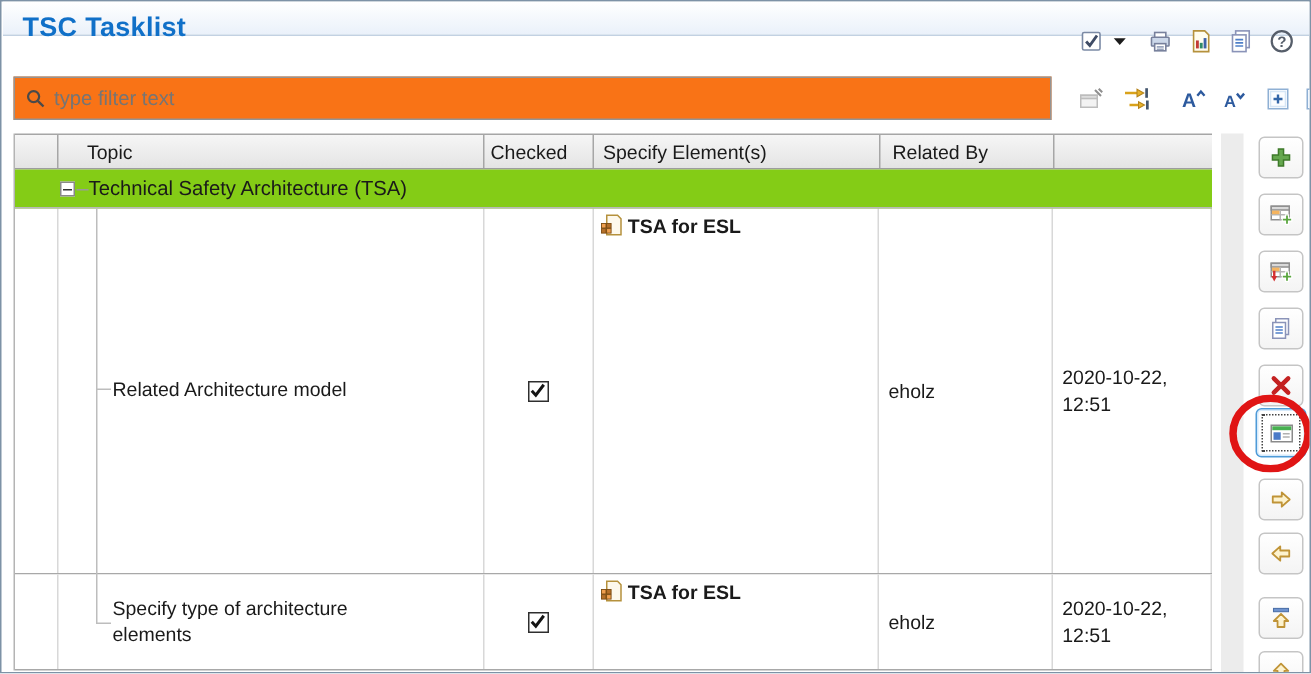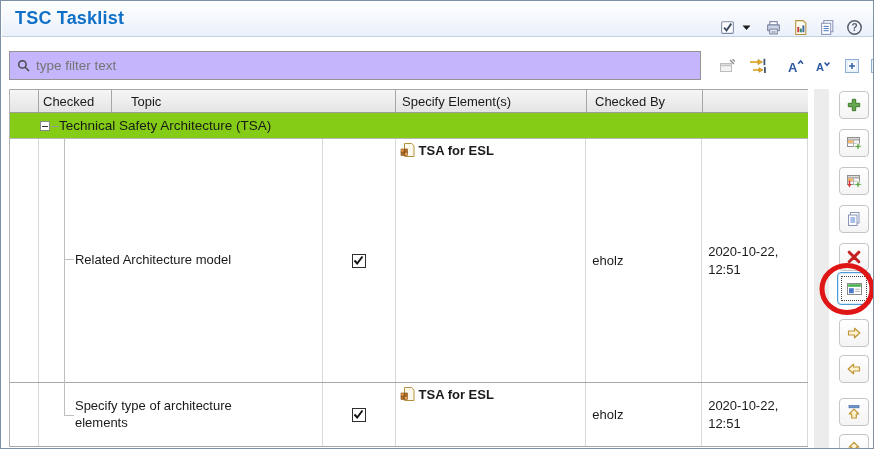--- a/index.html
+++ b/index.html
@@ -3,33 +3,33 @@
 <meta charset="utf-8">
 <style>
   * { margin:0; padding:0; box-sizing:border-box; }
   html,body { background:#fff; }
   body { font-family:"Liberation Sans", sans-serif; color:#1a1a1a; }
 
   .app { position:relative; width:874px; height:449px; background:#fff;
          border:1px solid #7d92a6; overflow:hidden; }
 
   
-  .titlebar { position:absolute; left:1px; top:0; width:871px; height:36px;
+  .titlebar { position:absolute; left:1px; top:0; width:871px; height:23px;
               background:linear-gradient(#ffffff, #eaf1fa);
               border-bottom:1px solid #c2d1e2; }
   .view-title { position:absolute; left:13px; top:7px; font-size:18px; font-weight:bold;
                 color:#1070c8; letter-spacing:0.2px; }
   .titlebar-icons { position:absolute; right:10px; top:18px; display:flex; align-items:center; }
   .tb-ic { width:17px; height:17px; display:inline-flex; align-items:center; justify-content:center; }
   .tb-ic svg { display:block; }
   .m-sm { margin-left:5px; } .m-md { margin-left:10px; } .m-lg { margin-left:14px; }
 
   
   .filter-box { position:absolute; left:8px; top:50px; width:692px; height:29px;
-                border:1px solid #949494; background:#c4b5fd; display:flex; align-items:center; }
+                border:1px solid #949494; background:#f97316; display:flex; align-items:center; }
   .filter-box svg { margin:0 4px 0 6px; flex:0 0 auto; }
   .filter-input { border:none; outline:none; flex:1; height:100%; font-size:13.5px;
                   font-family:"Liberation Sans", sans-serif; color:#222; background:transparent; }
   .filter-input::placeholder { color:#757575; opacity:1; }
   .filter-icons { position:absolute; left:712px; top:52px; height:26px; display:flex; align-items:center; }
   .f-ic { display:inline-flex; align-items:center; justify-content:center; }
 
   
   .table { position:absolute; left:8px; top:88px; width:799px; background:#fff;
            border-left:1px solid #b4b4b4; }
@@ -188,24 +188,24 @@
           <rect x="2.5" y="2.5" width="13" height="13" fill="#fbfdff" stroke="#8fb0d4"></rect>
           <rect x="4" y="4" width="10" height="10" fill="none" stroke="#d6e6f5"></rect>
           <path d="M6 9 h6" stroke="#3366a8" stroke-width="1.6"></path>
         </svg>
     </span>
   </div>
 
   <div class="table">
     <div class="thead">
       <div class="th c0"></div>
+      <div class="th c1">Topic</div>
       <div class="th c2">Checked</div>
-      <div class="th c1">Topic</div>
       <div class="th c3">Specify Element(s)</div>
-      <div class="th c4">Checked By</div>
+      <div class="th c4">Related By</div>
     </div>
 
     <div class="group-row">
       <span class="expander"></span>
       <span class="expander-dash"></span>
       <span class="group-label">Technical Safety Architecture (TSA)</span>
     </div>
 
     <div class="tr row-1">
       <div class="td c0"></div>

